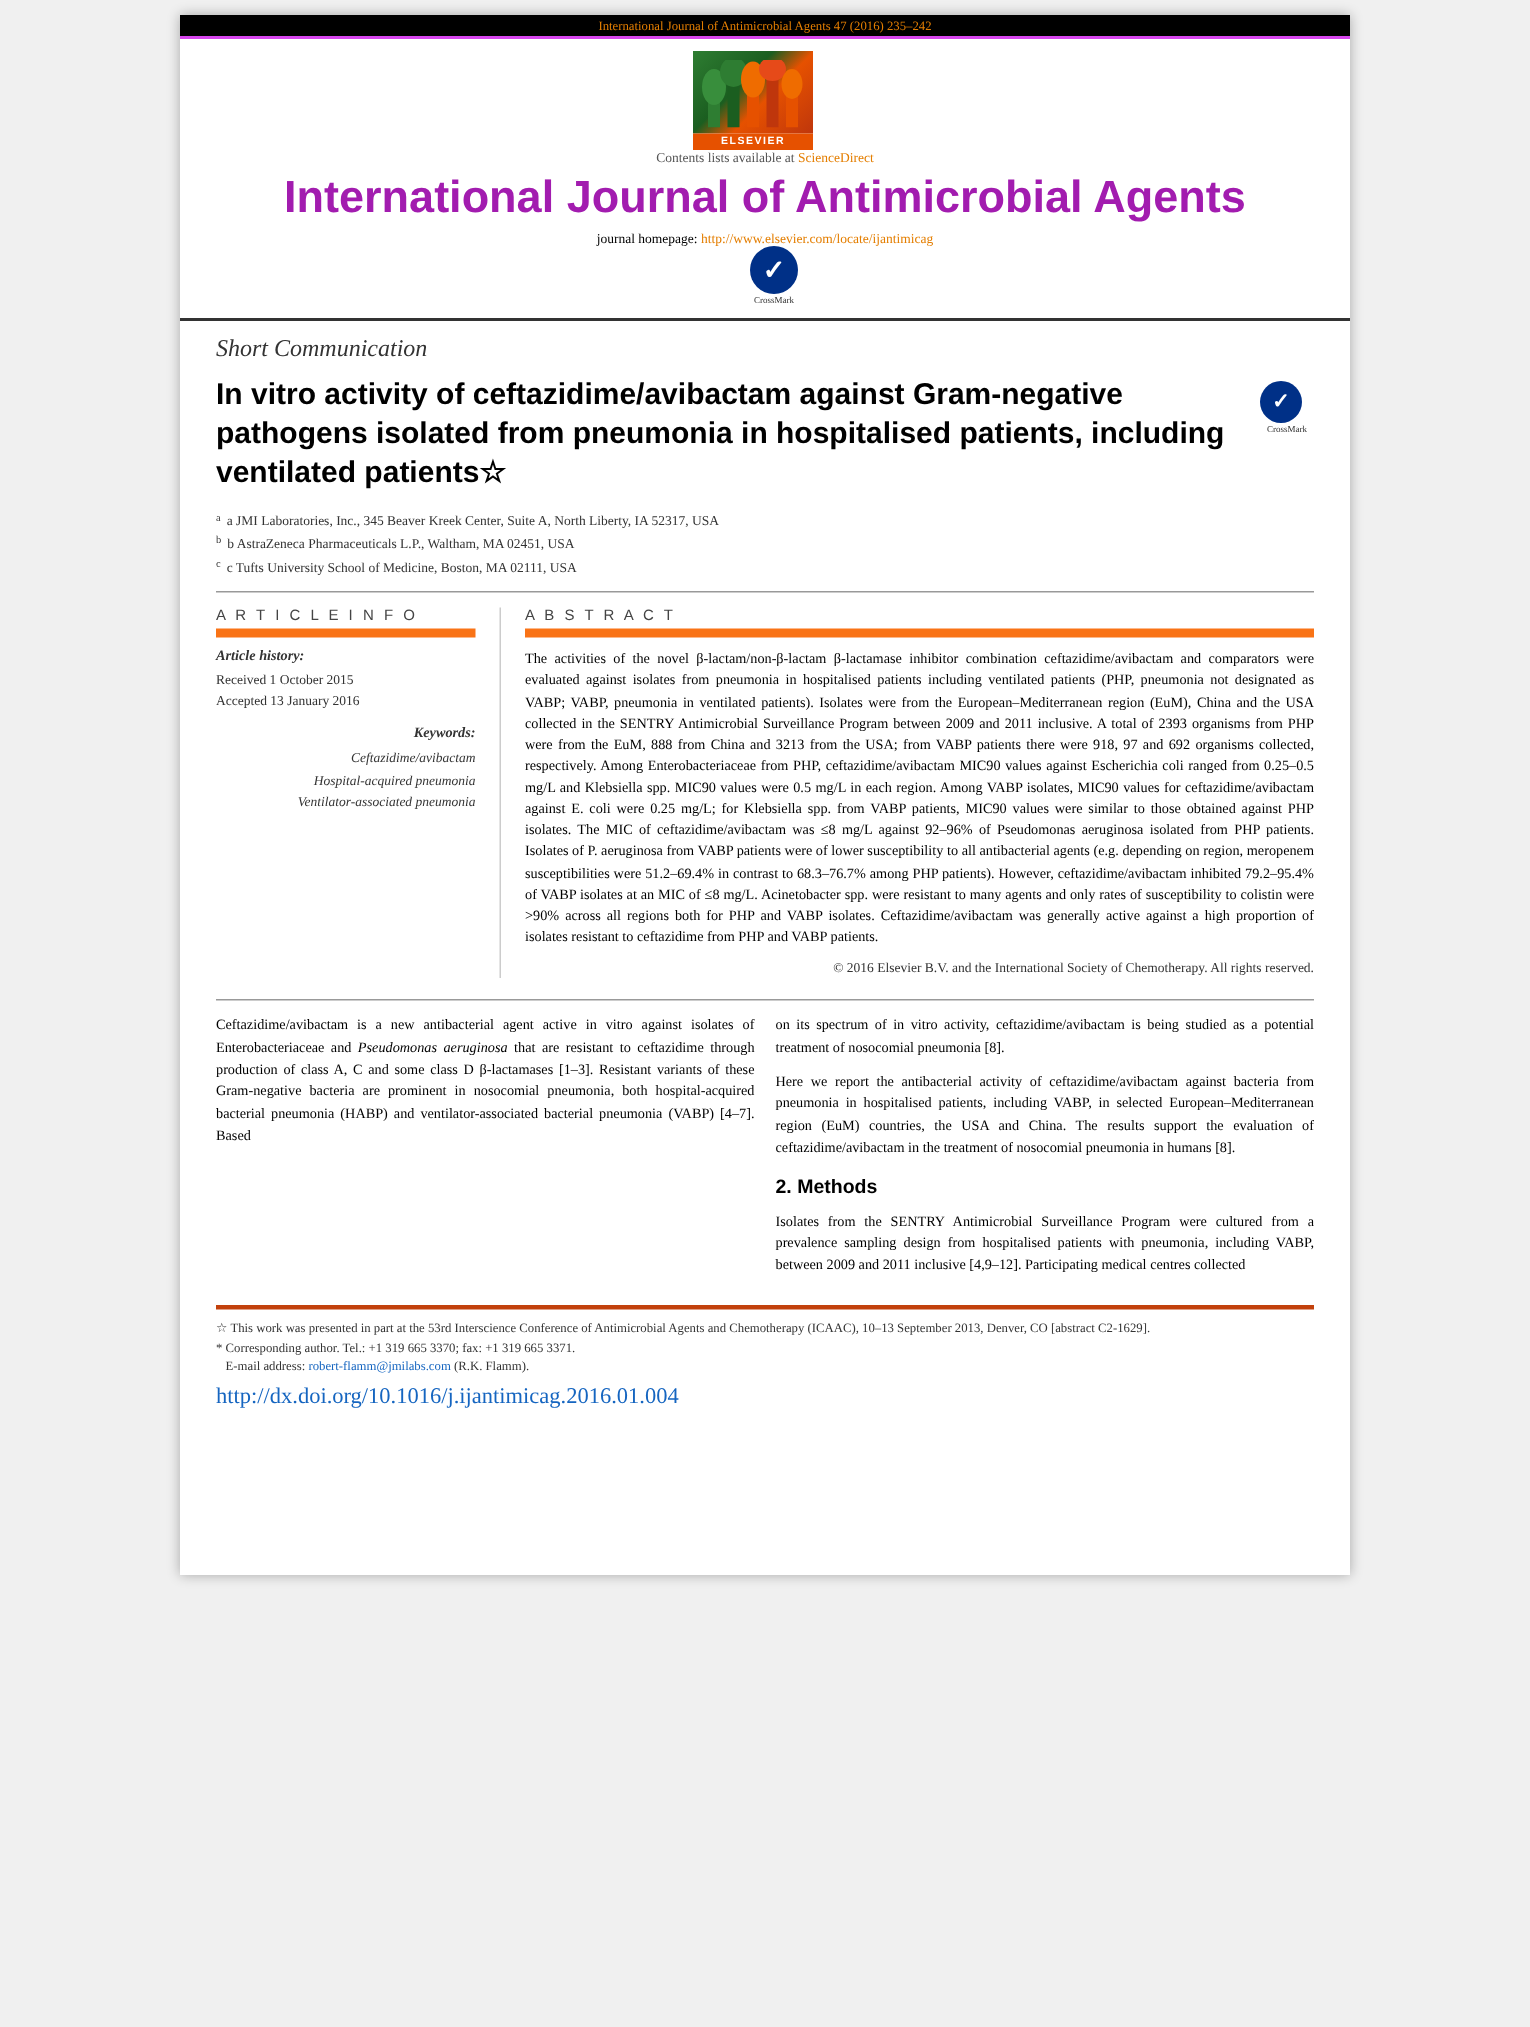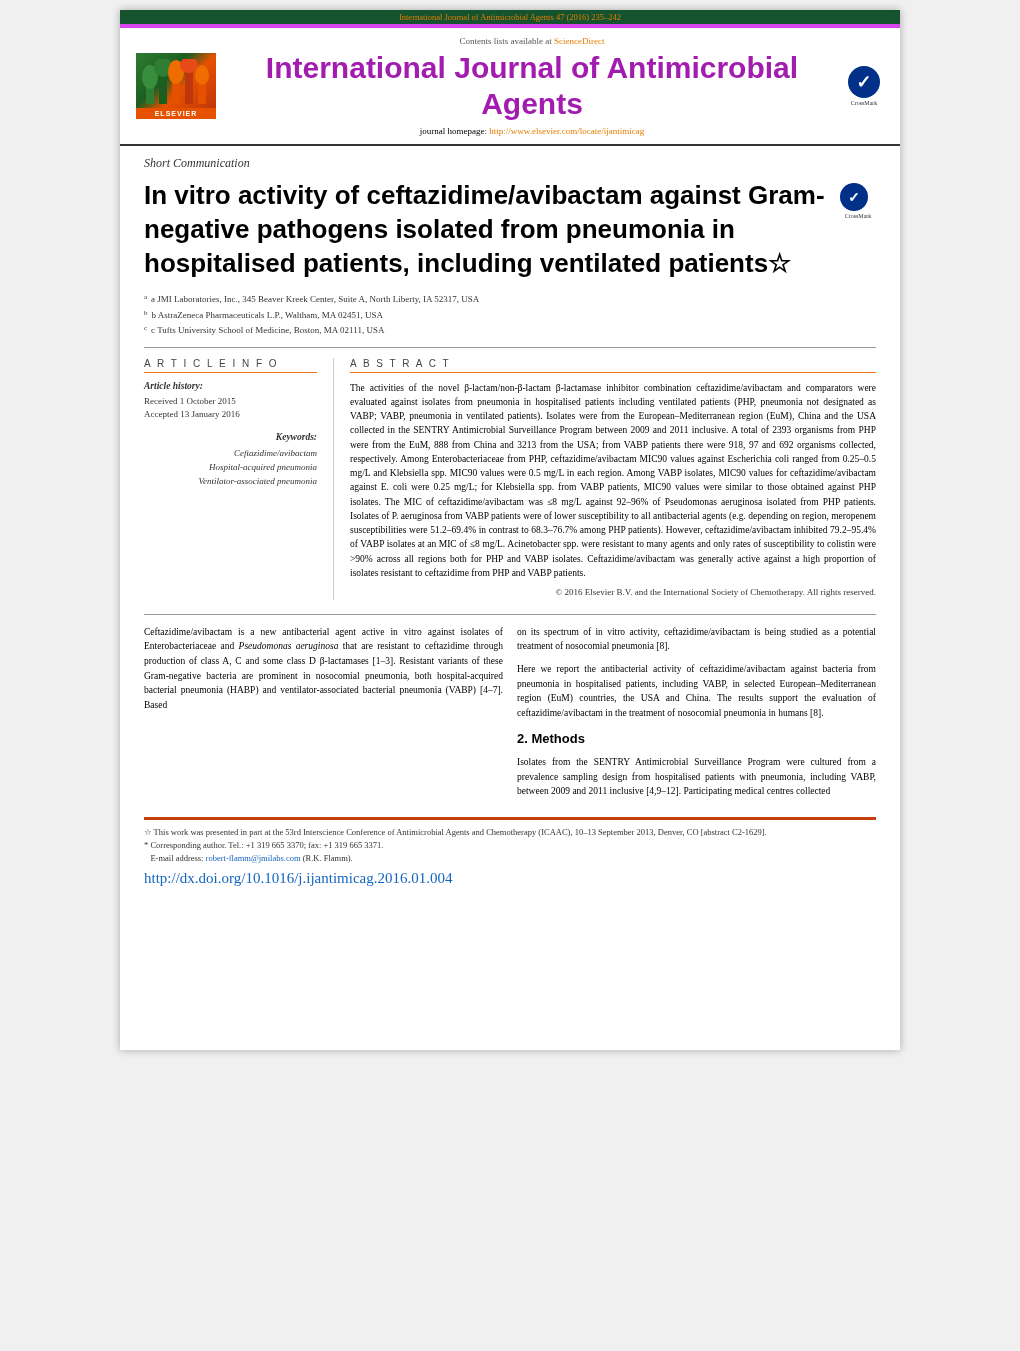--- a/index.html
+++ b/index.html
@@ -18,20 +18,21 @@
       min-height: 1040px;
       padding: 0;
       box-shadow: 0 0 8px rgba(0,0,0,0.3);
       position: relative;
     }
     .journal-header {
       display: flex;
       align-items: center;
       padding: 8px 16px;
       border-bottom: 2px solid #333;
+      flex-direction: column;
     }
     .elsevier-logo {
       width: 80px;
       margin-right: 16px;
       flex-shrink: 0;
     }
     .elsevier-logo-inner {
       background: linear-gradient(135deg, #2e7d32 0%, #1b5e20 40%, #e65100 60%, #bf360c 100%);
       height: 55px;
       width: 80px;
@@ -101,33 +102,33 @@
       font-weight: bold;
     }
     .crossmark-label {
       font-size: 6px;
       text-align: center;
       color: #333;
       margin-top: 2px;
     }
     
     .article-type {
-      font-size: 12px;
+      font-size: 16px;
       font-style: italic;
       padding: 10px 24px 4px;
       color: #333;
     }
     
     .article-title-section {
       padding: 4px 24px 8px;
       display: flex;
       align-items: flex-start;
     }
     .article-title {
-      font-size: 26px;
+      font-size: 20px;
       font-weight: bold;
       color: #000;
       line-height: 1.3;
       flex: 1;
       font-family: Arial, sans-serif;
     }
     .crossmark-in-title {
       width: 36px;
       flex-shrink: 0;
       margin-left: 10px;
@@ -176,21 +177,21 @@
     }
     .right-col {
       flex: 1;
       padding-left: 16px;
     }
     .col-header {
       font-size: 10px;
       letter-spacing: 2px;
       font-weight: normal;
       color: #444;
-      border-bottom: 1px solid #f97316;
+      border-bottom: 6px solid #f97316;
       padding-bottom: 3px;
       margin-bottom: 8px;
       font-family: Arial, sans-serif;
     }
     .info-section-title {
       font-size: 9.5px;
       font-style: italic;
       font-weight: bold;
       color: #333;
       margin-bottom: 4px;
@@ -274,22 +275,22 @@
     .issn-line {
       font-size: 8.5px;
       color: #555;
       padding: 2px 24px 8px;
     }
     .page-reference {
       font-size: 8.5px;
       color: #e47e00;
       text-align: center;
       padding: 2px;
-      background: #14532d;
-      border-bottom: 4px solid #d946ef;
+      background: #000000;
+      border-bottom: 2px solid #d946ef;
     }
   </style>
 </head>
 <body>
 
 <div class="page">
 
   <div class="page-reference">
     <span>International Journal of Antimicrobial Agents 47 (2016) 235–242</span>
   </div>

